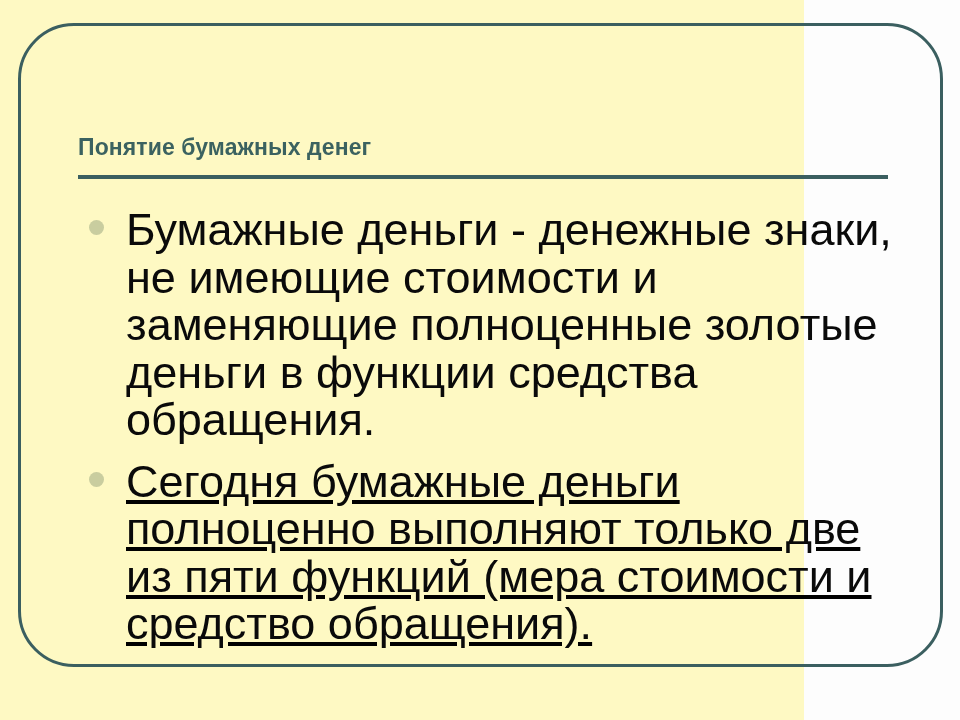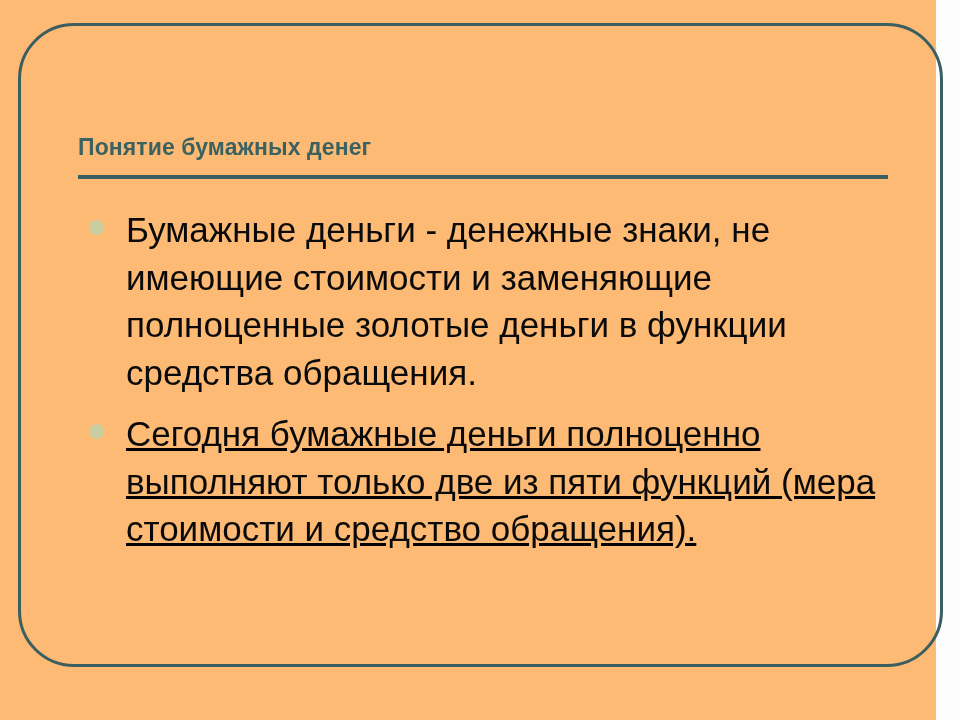--- a/index.html
+++ b/index.html
@@ -9,23 +9,23 @@
   body {
     width: 960px;
     height: 720px;
     background: #fdfdfd;
     font-family: "Liberation Sans", "DejaVu Sans", sans-serif;
     overflow: hidden;
   }
 
   #slide {
     position: relative;
-    width: 936px;
+    width: 804px;
     height: 720px;
-    background: #fdba74;
+    background: #fef9c3;
   }
 
   
   #slide-frame {
     position: absolute;
     left: 18px;
     top: 23px;
     width: 925px;
     height: 644px;
     box-sizing: border-box;
@@ -82,21 +82,21 @@
     position: absolute;
     left: 3px;
     top: 14px;
     width: 15px;
     height: 15px;
     border-radius: 50%;
     background: #c9cd9f;
   }
   .bullet-text {
     display: block;
-    font-size: 35px;
+    font-size: 45px;
     line-height: 47.5px;
     color: #0a0a0a;
     font-weight: normal;
     font-family: "Liberation Sans", "DejaVu Sans", sans-serif;
     white-space: pre-line;
   }
 </style>
 </head>
 <body>
 

